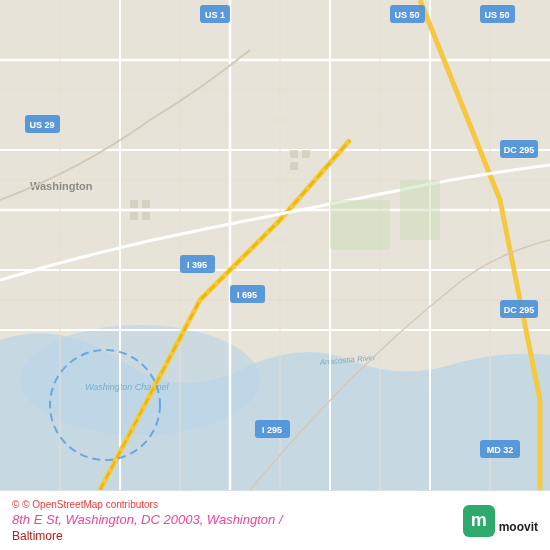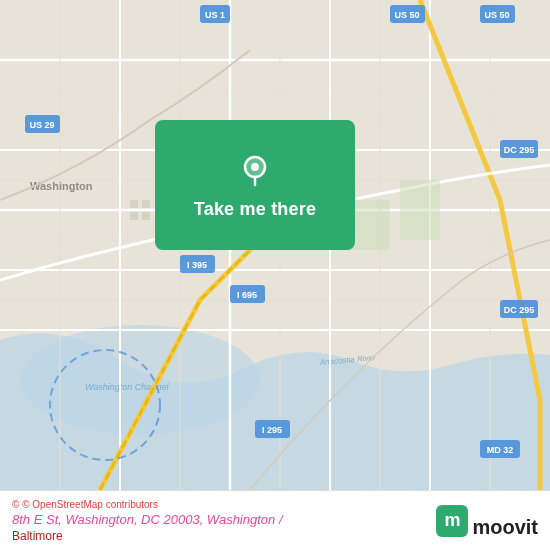--- a/index.html
+++ b/index.html
@@ -116,21 +116,21 @@
       border-radius: 6px;
       display: flex;
       align-items: center;
       justify-content: center;
       color: white;
       font-size: 18px;
       font-weight: bold;
     }
 
     .moovit-text {
-      font-size: 20px;
+      font-size: 12px;
       font-weight: bold;
       color: #222;
       margin-top: 13px;
     }
   </style>
 </head>
 <body>
 
 <div id="map-container">
   <div class="map-bg"></div>
@@ -214,28 +214,20 @@
     <rect x="130" y="200" width="8" height="8" fill="#ccc4b4" opacity="0.6"></rect>
     <rect x="142" y="200" width="8" height="8" fill="#ccc4b4" opacity="0.6"></rect>
     <rect x="130" y="212" width="8" height="8" fill="#ccc4b4" opacity="0.6"></rect>
     <rect x="142" y="212" width="8" height="8" fill="#ccc4b4" opacity="0.6"></rect>
 
     <rect x="290" y="150" width="8" height="8" fill="#ccc4b4" opacity="0.6"></rect>
     <rect x="302" y="150" width="8" height="8" fill="#ccc4b4" opacity="0.6"></rect>
     <rect x="290" y="162" width="8" height="8" fill="#ccc4b4" opacity="0.6"></rect>
   </svg>
 
-  <div class="take-me-card">
-    <svg class="pin-icon" viewBox="0 0 38 38" fill="none" xmlns="http://www.w3.org/2000/svg">
-      <circle cx="19" cy="16" r="10" fill="rgba(255,255,255,0.25)" stroke="white" stroke-width="2.5"></circle>
-      <circle cx="19" cy="16" r="4" fill="white"></circle>
-      <path d="M19 26 Q19 34 19 34" stroke="white" stroke-width="2.5" stroke-linecap="round"></path>
-    </svg>
-    <span class="take-me-label">Take me there</span>
-  </div>
 </div>
 
 <div id="footer">
   <div class="footer-left">
     <div class="osm-credit">
       <span>©</span>
       <span>© OpenStreetMap contributors</span>
     </div>
     <div class="address-text">8th E St, Washington, DC 20003, Washington /</div>
     <div class="address-sub">Baltimore</div>

